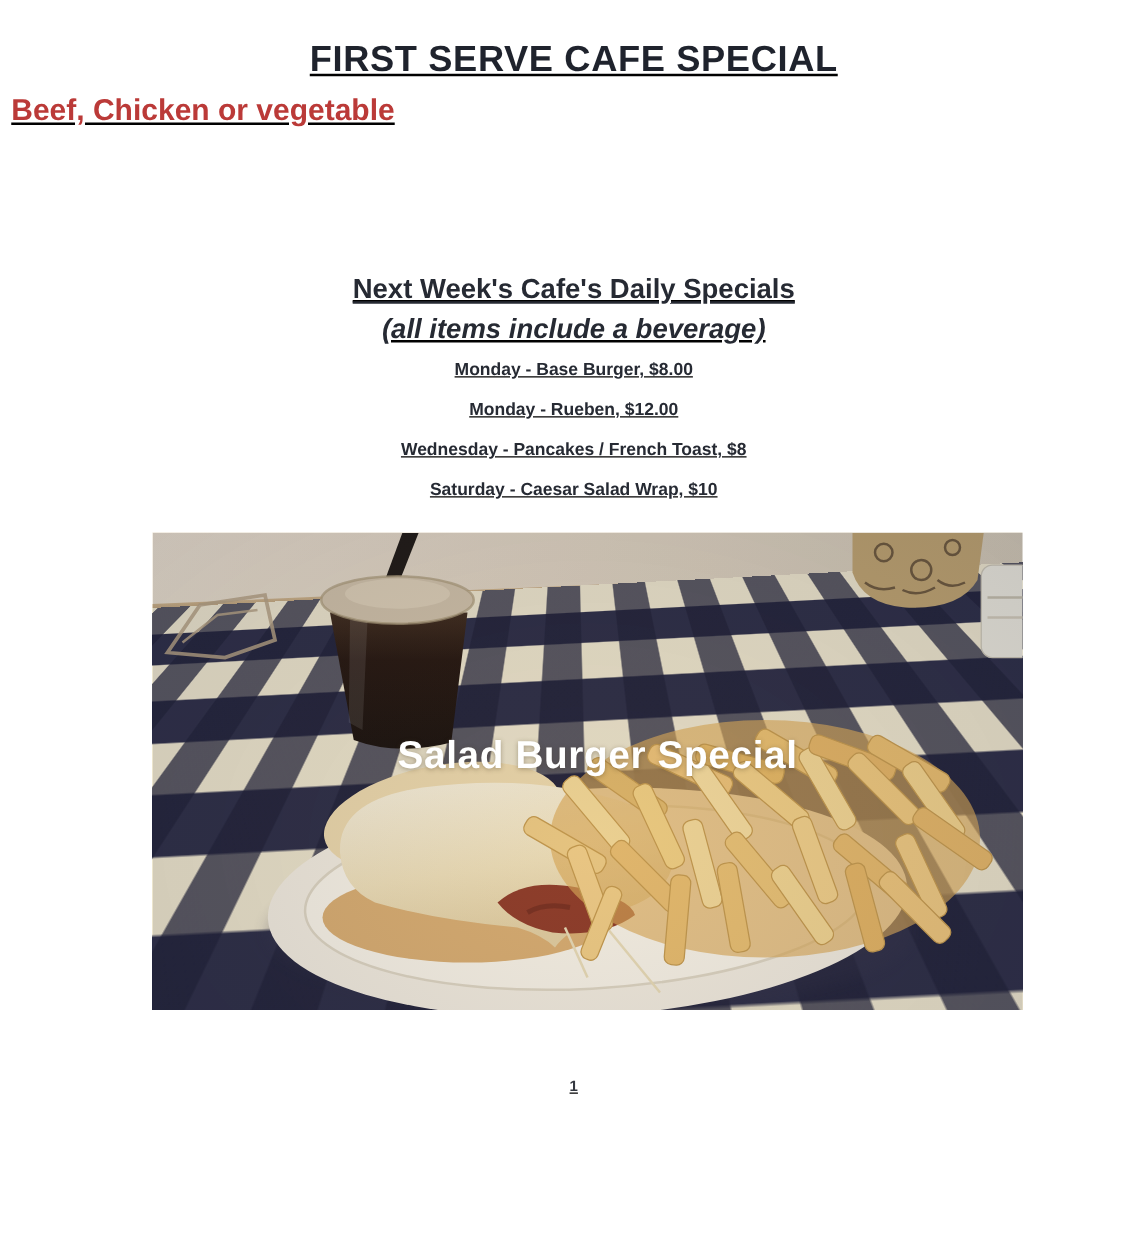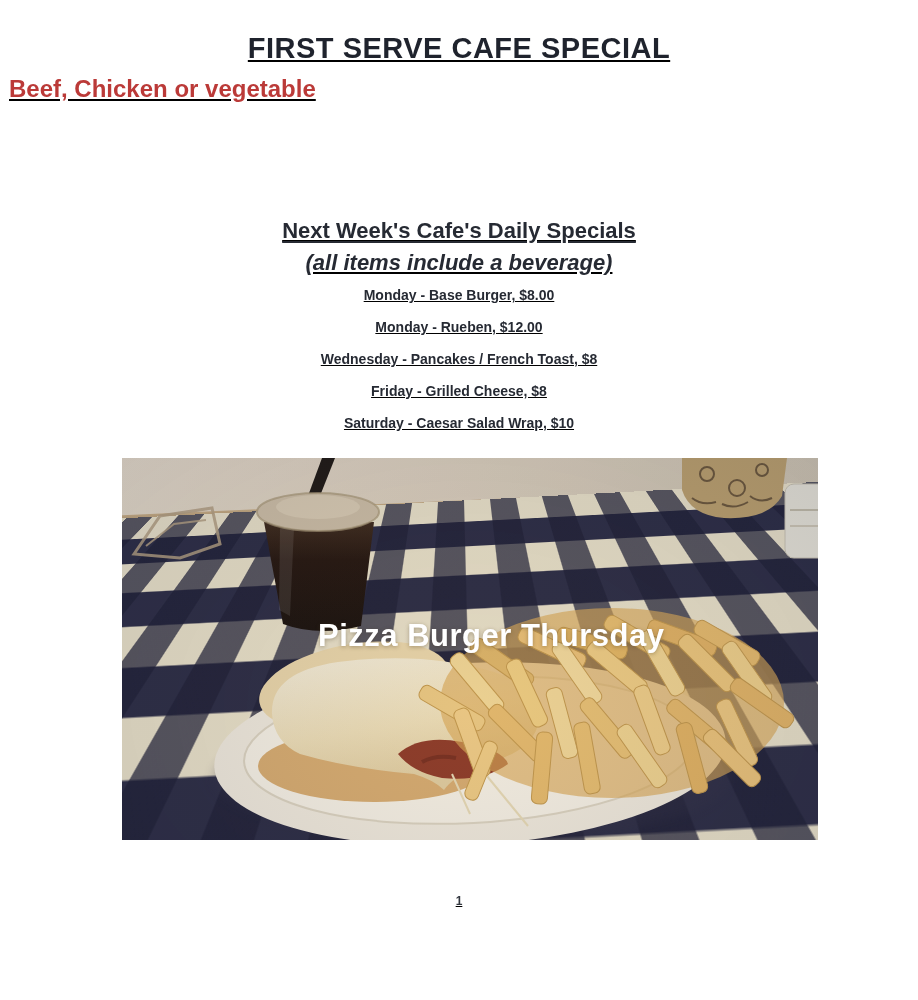--- a/index.html
+++ b/index.html
@@ -75,21 +75,20 @@
   <div class="title">FIRST SERVE CAFE SPECIAL</div>
 
   <div class="promo-line2">Beef, Chicken or vegetable</div>
 
   <div class="specials">
     <div class="specials-heading">Next Week's Cafe's Daily Specials</div>
     <div class="specials-note">(all items include a beverage)</div>
     <div class="specials-item">Monday - Base Burger, $8.00</div>
     <div class="specials-item">Monday - Rueben, $12.00</div>
     <div class="specials-item">Wednesday - Pancakes / French Toast, $8</div>
-    <div class="specials-item">Friday - Grilled Cheese, $8</div>
     <div class="specials-item">Saturday - Caesar Salad Wrap, $10</div>
   </div>
 
   <div class="photo">
     <div class="table-edge"></div>
     <div class="cloth"></div>
 
     <svg class="scene" viewBox="0 0 696 382">
       <defs>
         <linearGradient id="cola" x1="0" y1="0" x2="0" y2="1">
@@ -183,18 +182,18 @@
         <rect x="457" y="264" width="16" height="72" rx="6" fill="#e9c072" transform="rotate(-10 465 300)"></rect>
         <rect x="512" y="262" width="16" height="72" rx="6" fill="#f2d692" transform="rotate(-35 520 298)"></rect>
         <rect x="562" y="264" width="16" height="72" rx="6" fill="#e4b564" transform="rotate(-15 570 300)"></rect>
         <rect x="602" y="264" width="16" height="72" rx="6" fill="#eec67c" transform="rotate(-45 610 300)"></rect>
         <rect x="412" y="274" width="16" height="72" rx="6" fill="#e8bd6e" transform="rotate(5 420 310)"></rect>
         <rect x="352" y="282" width="14" height="62" rx="6" fill="#f0cd86" transform="rotate(22 360 313)"></rect>
       </g>
     </svg>
 
     <div class="photo-tone"></div>
-    <div class="photo-caption">Pizza Burger Thursday</div>
+    <div class="photo-caption">Salad Burger Special</div>
   </div>
 
   <div class="page-number">1</div>
 
 </div>
 
 </body></html>

